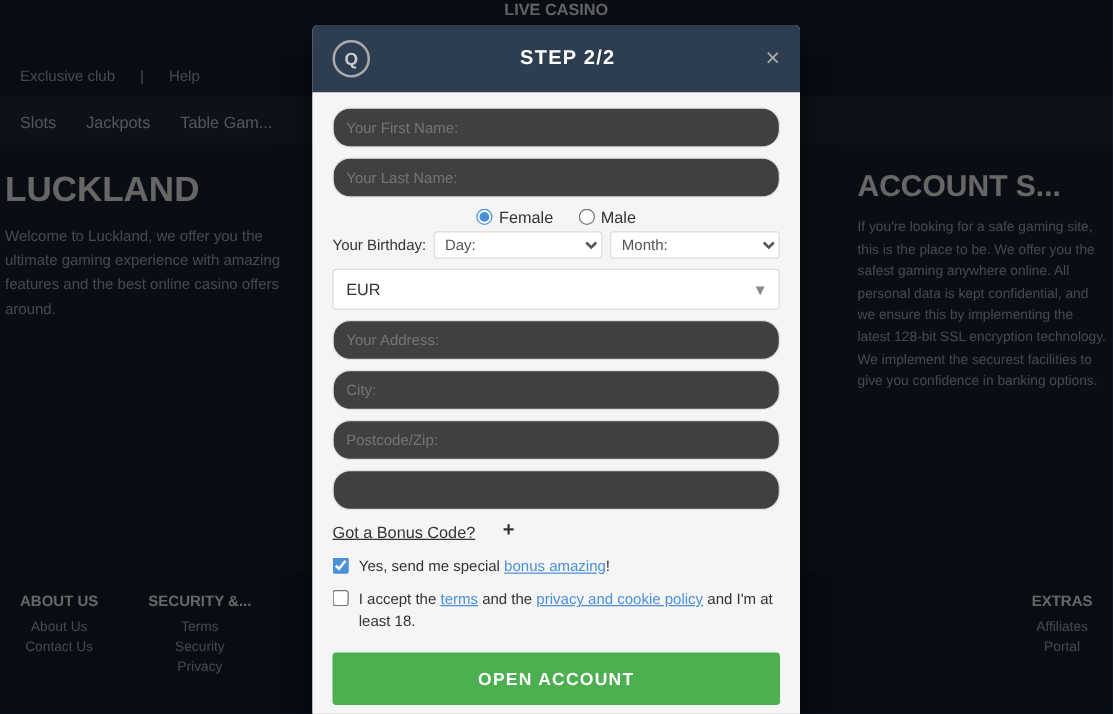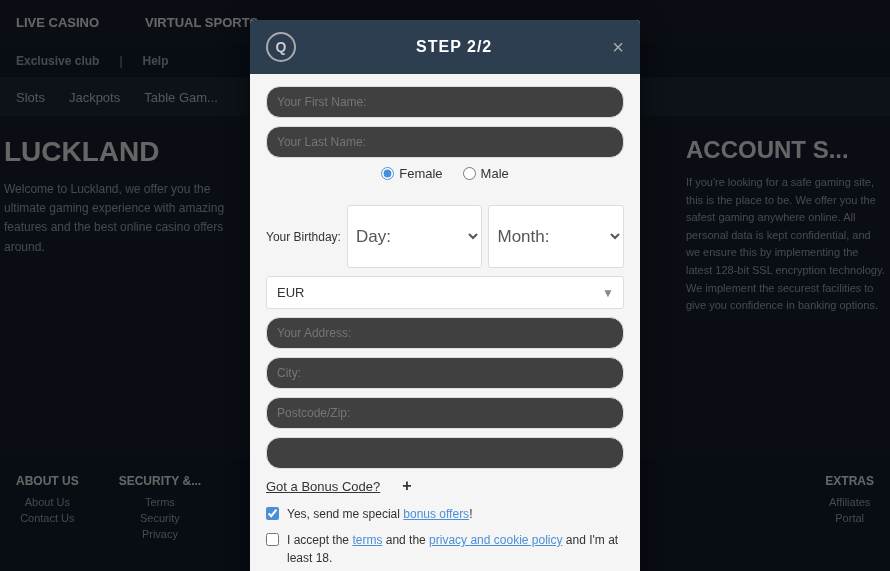--- a/index.html
+++ b/index.html
@@ -18,22 +18,23 @@
       top: 0; left: 0;
       width: 100%; height: 100%;
       background: #1a2332;
     }
 
     .top-nav {
       background: #1a2332;
       display: flex;
       align-items: center;
       height: 44px;
-      padding: 0 8px;
+      padding: 0 32px;
       gap: 30px;
+      flex-direction: column;
     }
     .top-nav-item {
       color: #ffffff;
       font-size: 13px;
       font-weight: bold;
       text-transform: uppercase;
       cursor: pointer;
       padding: 0 8px;
     }
 
@@ -43,21 +44,20 @@
       align-items: center;
       height: 34px;
       padding: 0 16px;
       gap: 20px;
       border-bottom: 1px solid #243040;
     }
     .sub-nav-item {
       color: #aab8c8;
       font-size: 12px;
       cursor: pointer;
-      font-weight: bold;
     }
     .sub-nav-divider {
       color: #aab8c8;
       font-size: 12px;
     }
 
     .category-nav {
       background: #1e2d3d;
       display: flex;
       align-items: center;
@@ -215,21 +215,21 @@
       color: #999;
       background: #404040;
       outline: none;
     }
 
     .gender-row {
       display: flex;
       align-items: center;
       justify-content: center;
       gap: 20px;
-      margin-bottom: 24px;
+      margin-bottom: 4px;
     }
     .radio-option {
       display: flex;
       align-items: center;
       gap: 5px;
       font-size: 13px;
       color: #333;
       cursor: pointer;
     }
     .radio-option input[type="radio"] {
@@ -242,24 +242,24 @@
       gap: 6px;
       margin-bottom: 8px;
     }
     .birthday-label {
       font-size: 12px;
       color: #333;
       white-space: nowrap;
     }
     .birthday-select {
       flex: 1;
-      padding: 20px 4px;
+      padding: 2px 4px;
       border: 1px solid #ddd;
       border-radius: 3px;
-      font-size: 17px;
+      font-size: 12px;
       color: #555;
       background: #fff;
       outline: none;
       cursor: pointer;
     }
 
     .currency-select-wrap {
       position: relative;
       margin-bottom: 8px;
     }
@@ -471,21 +471,21 @@
       
       <div class="bonus-code-row">
         <span class="bonus-code-text">Got a Bonus Code?</span>
         <span class="bonus-code-plus">+</span>
       </div>
 
       
       <div class="checkbox-row">
         <input type="checkbox" checked="" style="">
         <span class="checkbox-label">
-          <span>Yes, send me special </span><a href="#">bonus offers</a><span>!</span>
+          <span>Yes, send me special </span><a href="#">bonus amazing</a><span>!</span>
         </span>
       </div>
 
       
       <div class="checkbox-row">
         <input type="checkbox" style="">
         <span class="checkbox-label">
           <span>I accept the </span><a href="#">terms</a><span> and the </span><a href="#">privacy and cookie policy</a><span> and I'm at least 18.</span>
         </span>
       </div>

